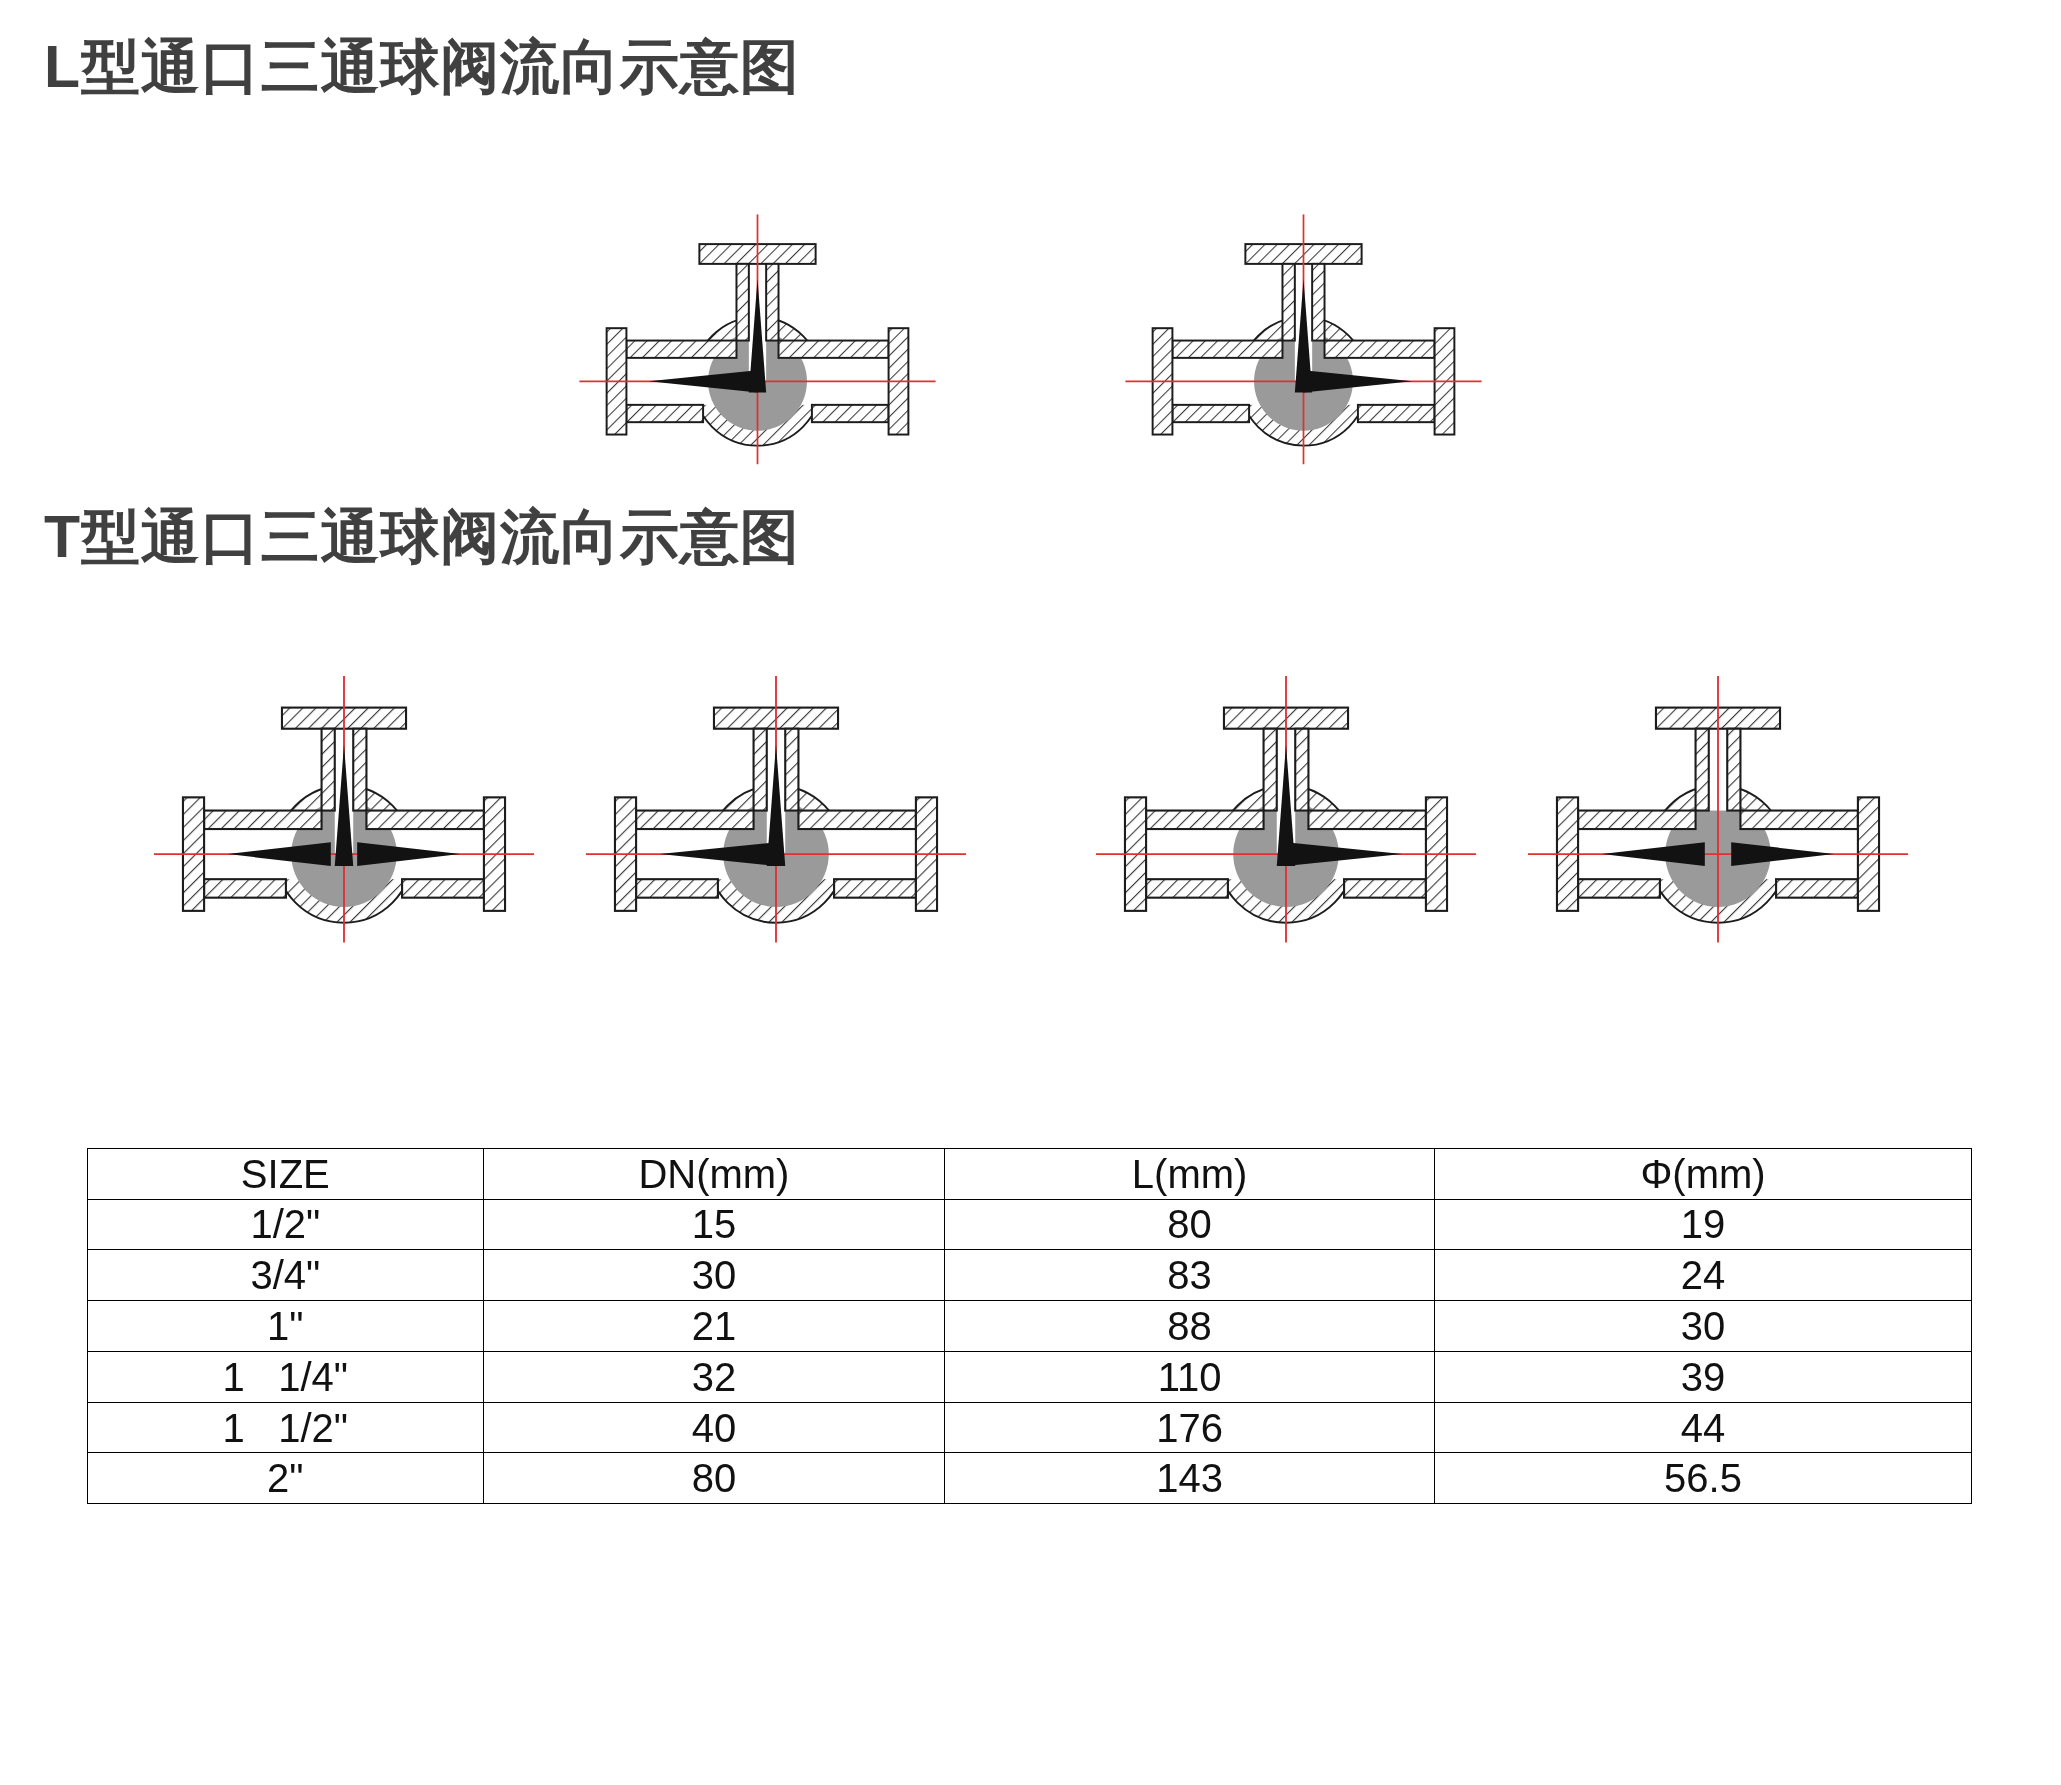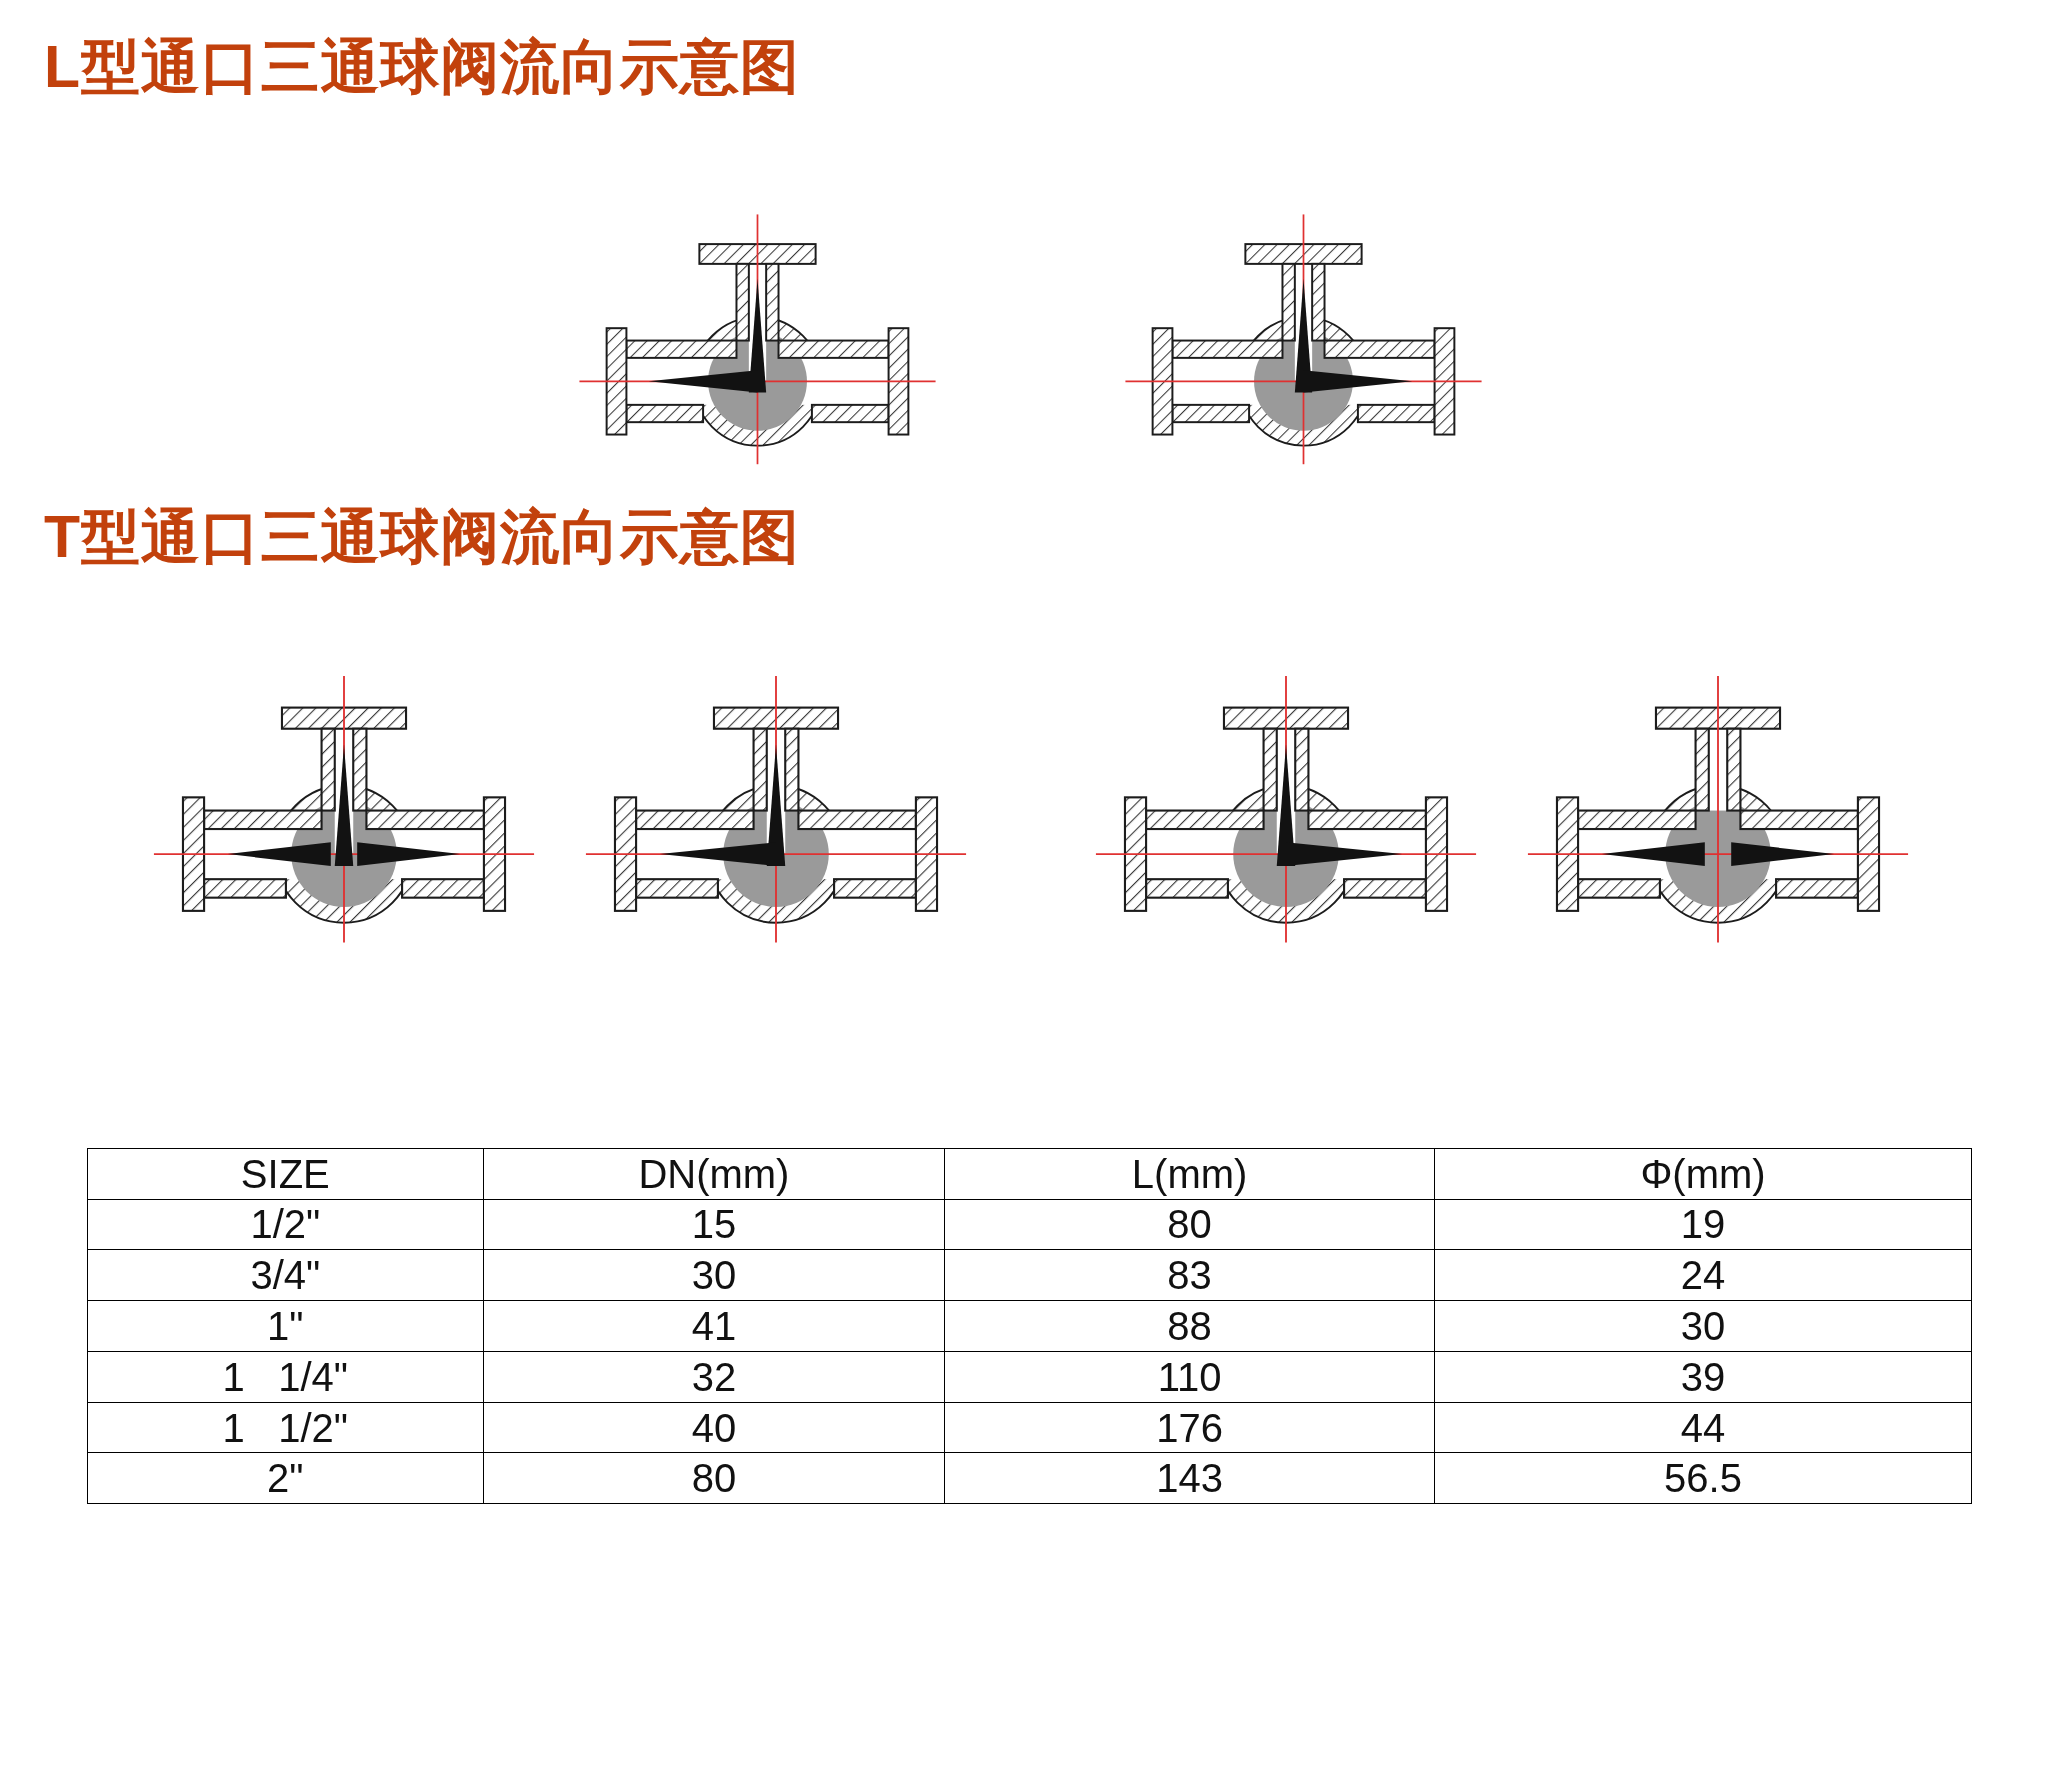--- a/index.html
+++ b/index.html
@@ -13,21 +13,21 @@
     font-family: "Liberation Sans", "DejaVu Sans", sans-serif;
     color: #111;
     overflow-x: hidden;
   }
   .title {
     font-size: 59px;
     font-weight: 700;
     margin: 0;
     padding-left: 44px;
     letter-spacing: 0.9px;
-    color: #c2410c;
+    color: #404040;
   }
   #title-l { padding-top: 28px; }
   #title-t { }
 
   .valve-row {
     display: flex;
     justify-content: center;
     align-items: flex-start;
   }
   .l-row { gap: 175px; margin-top: 99px; }
@@ -261,21 +261,21 @@
             <td>19</td>
           </tr>
           <tr>
             <td>3/4"</td>
             <td>30</td>
             <td>83</td>
             <td>24</td>
           </tr>
           <tr>
             <td>1"</td>
-            <td>41</td>
+            <td>21</td>
             <td>88</td>
             <td>30</td>
           </tr>
           <tr>
             <td>1   1/4"</td>
             <td>32</td>
             <td>110</td>
             <td>39</td>
           </tr>
           <tr>

